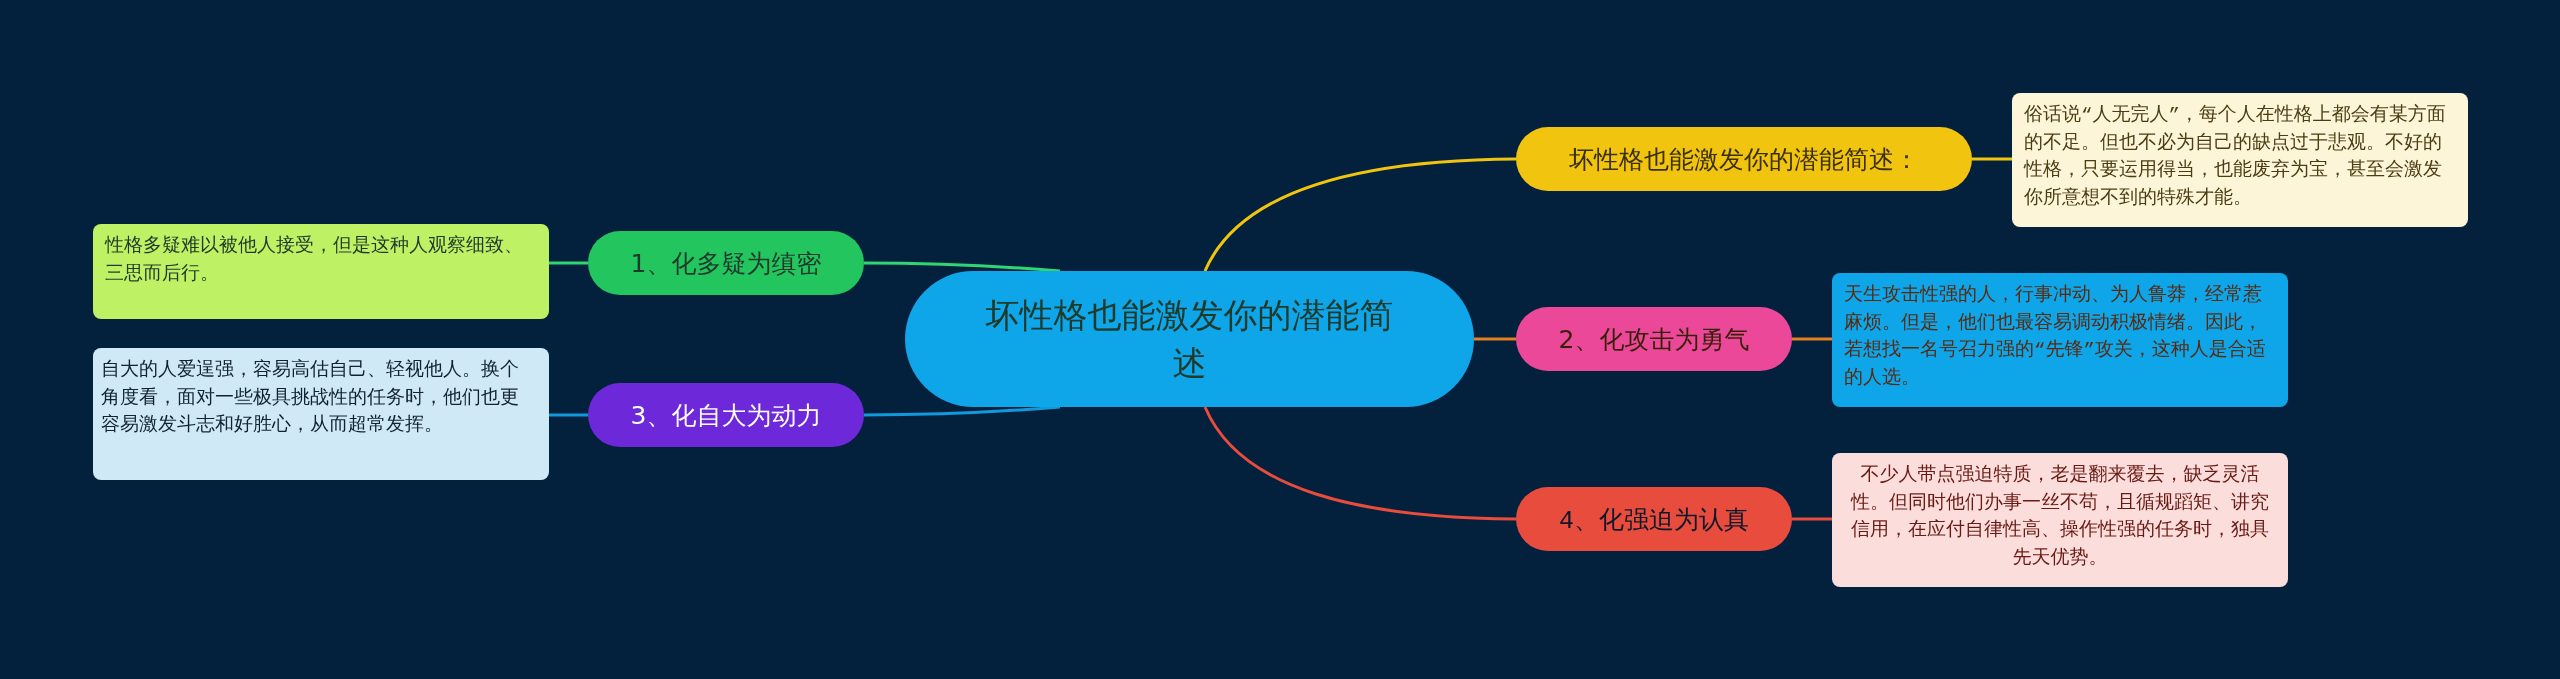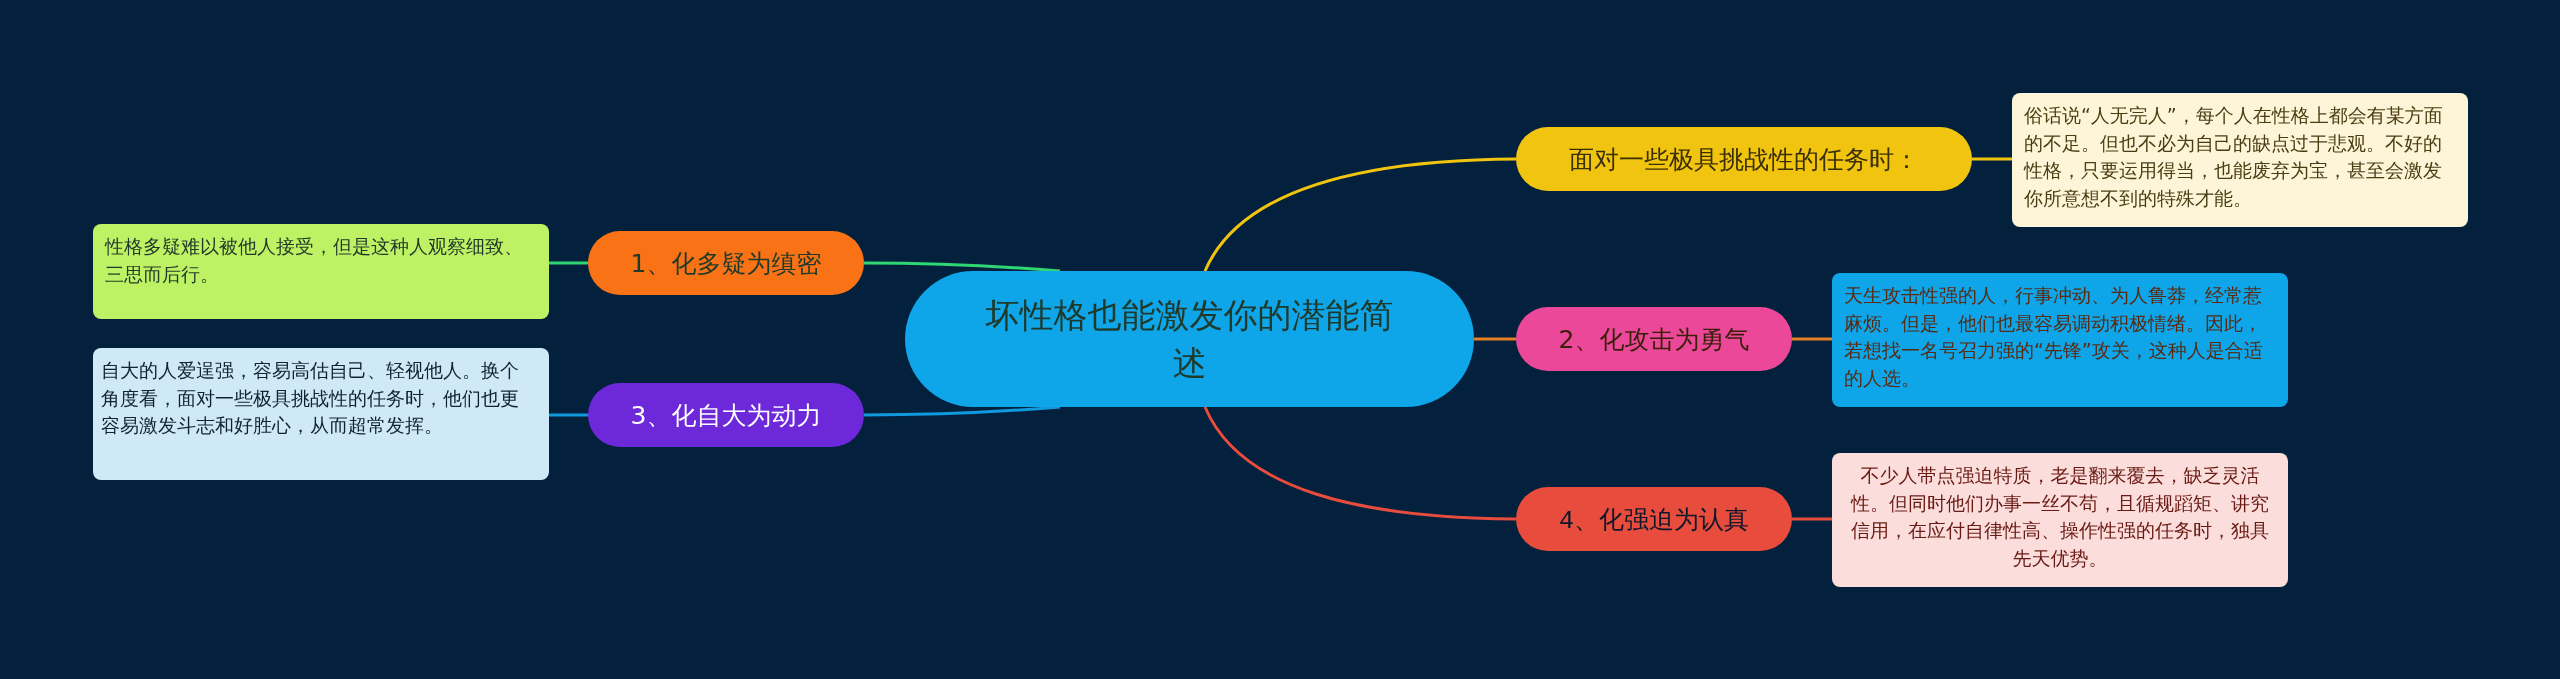--- a/index.html
+++ b/index.html
@@ -19,26 +19,26 @@
       left: 905px; top: 271px; width: 569px; height: 136px;
       background: #0ea5e9; border-radius: 68px;
       color: #1f3a2a; font-size: 34px; line-height: 48px; padding: 0 72px;
     }
     .branch {
       height: 64px; border-radius: 32px; font-size: 25px; white-space: nowrap;
     }
     .b-yellow { left: 1516px; top: 127px; width: 456px; background: #f1c40f; color: #3a2f05; }
     .b-orange { left: 1516px; top: 307px; width: 276px; background: #ec4899; color: #3a1f08; }
     .b-red    { left: 1516px; top: 487px; width: 276px; background: #e74c3c; color: #0f172a; font-family: Liberation Mono, monospace; }
-    .b-green  { left: 588px;  top: 231px; width: 276px; background: #f97316; color: #1f3a2a; text-align: right; }
+    .b-green  { left: 588px;  top: 231px; width: 276px; background: #22c55e; color: #1f3a2a; text-align: right; }
     .b-blue   { left: 588px;  top: 383px; width: 276px; background: #6d28d9; color: #ffffff; }
     .leaf {
       position: absolute; box-sizing: border-box;
       border-radius: 8px; padding: 9px 12px;
-      font-size: 19px; line-height: 27.5px; text-align: left;
+      font-size: 19px; line-height: 27.5px; text-align: left; font-family: Liberation Mono, monospace;
     }
     .leaf-yellow { left: 2012px; top: 93px;  width: 456px; height: 134px; background: #fdf5d8; color: #4a3d12; }
     .leaf-orange { left: 1832px; top: 273px; width: 456px; height: 134px; background: #0ea5e9; color: #5a2a10; }
     .leaf-red    { left: 1832px; top: 453px; width: 456px; height: 134px; background: #fbdedc; color: #6a1a14; text-align: center; }
     .leaf-green  { left: 93px;   top: 224px; width: 456px; height: 95px;  background: #bef264; color: #1f3a2a; }
     .leaf-blue   { left: 93px;   top: 348px; width: 456px; height: 132px; background: #cfe9f7; color: #112233; padding-left: 8px; }
   </style>
 </head>
 <body>
 
@@ -57,21 +57,21 @@
 
   <path d="M549 263 L588 263" stroke="#2fd673" stroke-width="3" fill="none"></path>
   <path d="M549 415 L588 415" stroke="#1199dd" stroke-width="3" fill="none"></path>
 </svg>
 
 <div class="node root">
   <span>坏性格也能激发你的潜能简述</span>
 </div>
 
 <div class="node branch b-yellow">
-  <span>面对一些极具挑战性的任务时：</span>
+  <span>坏性格也能激发你的潜能简述：</span>
 </div>
 <div class="leaf leaf-yellow">
   <span>俗话说“人无完人”，每个人在性格上都会有某方面的不足。但也不必为自己的缺点过于悲观。不好的性格，只要运用得当，也能废弃为宝，甚至会激发你所意想不到的特殊才能。</span>
 </div>
 
 <div class="node branch b-orange">
   <span>2、化攻击为勇气</span>
 </div>
 <div class="leaf leaf-orange">
   <span>天生攻击性强的人，行事冲动、为人鲁莽，经常惹麻烦。但是，他们也最容易调动积极情绪。因此，若想找一名号召力强的“先锋”攻关，这种人是合适的人选。</span>

